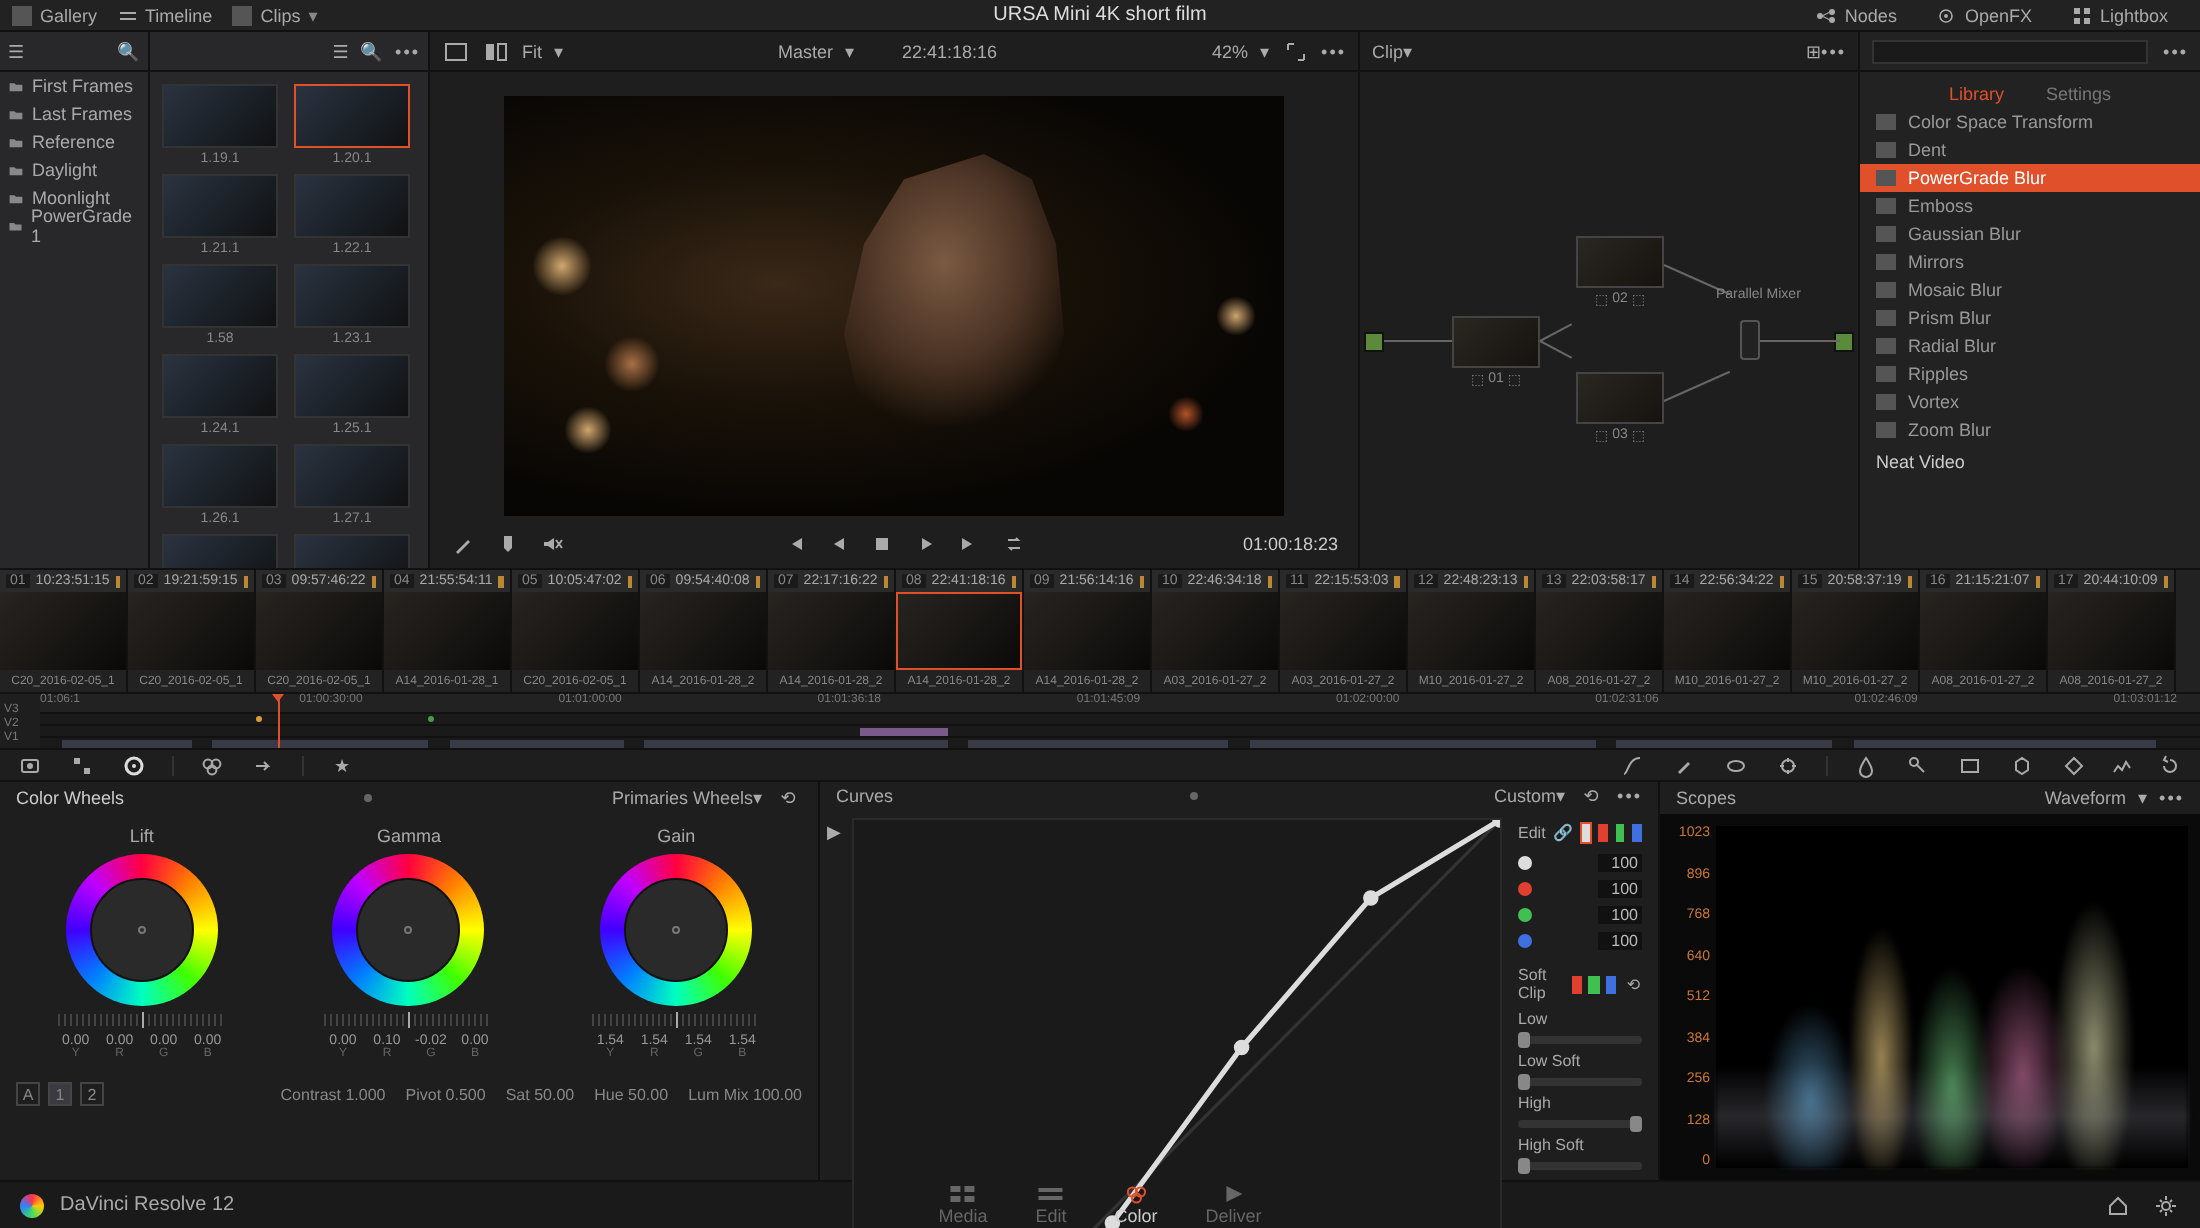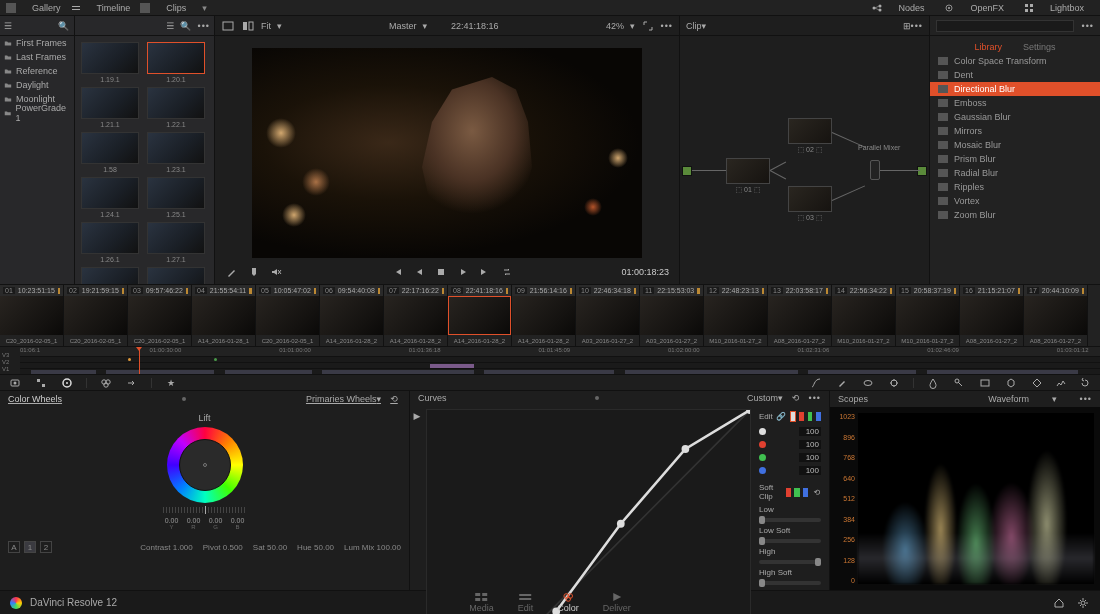--- a/index.html
+++ b/index.html
@@ -2,21 +2,21 @@
 <html><head>
 <meta charset="utf-8">
 <style>
 * { margin:0; padding:0; box-sizing:border-box; font-family:"Segoe UI",Arial,sans-serif; }
 body { width:1100px; height:614px; background:#1a1a1a; color:#aaa; font-size:9px; overflow:hidden; position:relative; }
 .row { display:flex; align-items:center;justify-content:space-between; }
 .col { display:flex; flex-direction:column; }
 
 
 #topbar { height:16px; background:#222; border-bottom:1px solid #111; display:flex; align-items:center; padding:0 6px; position:relative; }
-#topbar .grp { display:flex; align-items:center; gap:16px; margin-right:10px; }
+#topbar .grp { display:flex; align-items:center; gap:4px; margin-right:10px; }
 #topbar .title { position:absolute; left:0; right:0; text-align:center; color:#ddd; font-size:10px; pointer-events:none; }
 #topbar .right { position:absolute; right:6px; display:flex; gap:10px; }
 .mbtn { cursor:pointer; color:#aaa; }
 .chk { width:10px; height:10px; border:1px solid #555; display:inline-block; }
 .chk.on { background:#555; }
 
 
 #upper { display:flex; height:268px; }
 
 
@@ -102,21 +102,21 @@
 
 #ptool { height:16px; background:#1e1e1e; border-top:1px solid #111; display:flex; align-items:center; padding:0 8px; gap:12px; }
 #ptool .sep { width:1px; height:10px; background:#333; }
 #ptool .right { margin-left:auto; display:flex; gap:10px; }
 
 
 #palettes { flex:1; background:#1e1e1e; border-top:1px solid #111; display:flex; height:200px; }
 
 
 #wheels { width:410px; border-right:1px solid #111; display:flex; flex-direction:column; }
-#wheels .head { height:16px; display:flex; align-items:center; padding:0 8px;text-decoration:underline; }
+#wheels .head { height:16px; display:flex; align-items:center; padding:0 8px; }
 #wheels .head .title { color:#ccc; }
 #wheels .head .mid { flex:1; display:flex; justify-content:center; align-items:center; gap:6px; position:relative; }
 #wheels .head .mid .d { width:4px; height:4px; background:#666; border-radius:50%; }
 #wheels .head .rsel { color:#aaa; }
 #wheels .wrow { display:flex; justify-content:space-around; padding:6px 4px 2px; }
 .wheel { width:96px; display:flex; flex-direction:column; align-items:center; }
 .wheel .wlbl { color:#aaa; margin-bottom:4px; }
 .wheel .circ { width:76px; height:76px; border-radius:50%;
   background:conic-gradient(#ff0040,#ff8000,#ffff00,#40ff00,#00ffc0,#0080ff,#4000ff,#c000ff,#ff0040);
   display:flex; justify-content:center; align-items:center; position:relative; }
@@ -147,21 +147,21 @@
 #ccurves .side .r { display:flex; align-items:center; gap:4px; }
 #ccurves .side .swatch { width:9px; height:9px; }
 #ccurves .side .val { margin-left:auto; width:22px; text-align:right; color:#bbb; background:#111; padding:0 2px; }
 #ccurves .side .sect { color:#aaa; margin-top:4px; }
 #ccurves .side .slider { height:4px; background:#333; border-radius:2px; position:relative; }
 #ccurves .side .slider .h { position:absolute; top:-2px; width:6px; height:8px; background:#888; border-radius:2px; }
 
 
 #scopes { flex:1; display:flex; flex-direction:column; }
 #scopes .head { height:16px; display:flex; align-items:center; padding:0 8px; }
-#scopes .head .right { margin-left:auto; display:flex; align-items:center; gap:23px; }
+#scopes .head .right { margin-left:auto; display:flex; align-items:center; gap:6px; }
 #scopes .body { flex:1; display:flex; background:#0a0a0a; padding:6px; position:relative; }
 #scopes .yaxis { width:22px; display:flex; flex-direction:column; justify-content:space-between; font-size:7px; color:#cc7733; text-align:right; padding-right:3px; }
 #scopes .wave { flex:1; position:relative; background:#000; }
 #scopes .wave .wf { position:absolute; inset:0;
   background:
    radial-gradient(ellipse 14% 40% at 20% 80%, rgba(120,200,255,.5), transparent 70%),
    radial-gradient(ellipse 10% 55% at 35% 68%, rgba(255,220,140,.6), transparent 70%),
    radial-gradient(ellipse 12% 50% at 50% 76%, rgba(140,255,160,.5), transparent 70%),
    radial-gradient(ellipse 14% 45% at 65% 72%, rgba(255,140,200,.5), transparent 70%),
    radial-gradient(ellipse 12% 60% at 80% 65%, rgba(255,255,200,.55), transparent 72%),
@@ -197,20 +197,21 @@
           <rect x="1" y="6" width="8" height="1" fill="#aaa"></rect>
         </svg>
     </span>
     <span class="mbtn">Timeline</span>
   </div>
   <div class="grp">
     <span class="chk on"></span>
     <span class="mbtn">Clips</span>
     <span style="color:#888;">▾</span>
   </div>
+  <div class="title">URSA Mini 4K short film</div>
   <div class="right">
     <div class="grp">
         <span class="ico"><svg viewBox="0 0 10 10">
             <circle cx="2" cy="5" r="1.5" fill="#aaa"></circle>
             <circle cx="8" cy="3" r="1.5" fill="#aaa"></circle>
             <circle cx="8" cy="7" r="1.5" fill="#aaa"></circle>
             <path d="M3 5L7 3M3 5L7 7" stroke="#aaa" stroke-width="0.6"></path>
           </svg></span>
         <span class="mbtn">Nodes</span>
       </div>
@@ -515,21 +516,21 @@
         <div class="item">
           <span class="fx-icon"></span>
           <span>Color Space Transform</span>
         </div>
         <div class="item">
           <span class="fx-icon"></span>
           <span>Dent</span>
         </div>
         <div class="item sel">
           <span class="fx-icon"></span>
-          <span>Directional Blur</span>
+          <span>PowerGrade Blur</span>
         </div>
         <div class="item">
           <span class="fx-icon"></span>
           <span>Emboss</span>
         </div>
         <div class="item">
           <span class="fx-icon"></span>
           <span>Gaussian Blur</span>
         </div>
         <div class="item">
@@ -553,20 +554,21 @@
           <span>Ripples</span>
         </div>
         <div class="item">
           <span class="fx-icon"></span>
           <span>Vortex</span>
         </div>
         <div class="item">
           <span class="fx-icon"></span>
           <span>Zoom Blur</span>
         </div>
+        <div class="sec">Neat Video</div>
       </div>
   </div>
 
 </div>
 
 <div id="clips">
     <div class="clip">
       <div class="chead">
         <span class="cn">01</span>
         <span class="ctc">10:23:51:15</span>
@@ -887,20 +889,66 @@
             <span>0.00</span>
             <span>0.00</span>
           </div>
           <div class="vlabs">
             <span>Y</span>
             <span>R</span>
             <span>G</span>
             <span>B</span>
           </div>
         </div>
+        <div class="wheel">
+          <div class="wlbl">Gamma</div>
+          <div class="circ">
+            <div class="inner">
+              <div class="dot"></div>
+            </div>
+          </div>
+          <div class="bar">
+            <div class="m"></div>
+          </div>
+          <div class="vals">
+            <span>0.00</span>
+            <span>0.10</span>
+            <span>-0.02</span>
+            <span>0.00</span>
+          </div>
+          <div class="vlabs">
+            <span>Y</span>
+            <span>R</span>
+            <span>G</span>
+            <span>B</span>
+          </div>
+        </div>
+        <div class="wheel">
+          <div class="wlbl">Gain</div>
+          <div class="circ">
+            <div class="inner">
+              <div class="dot"></div>
+            </div>
+          </div>
+          <div class="bar">
+            <div class="m"></div>
+          </div>
+          <div class="vals">
+            <span>1.54</span>
+            <span>1.54</span>
+            <span>1.54</span>
+            <span>1.54</span>
+          </div>
+          <div class="vlabs">
+            <span>Y</span>
+            <span>R</span>
+            <span>G</span>
+            <span>B</span>
+          </div>
+        </div>
       </div>
     <div class="foot">
       <div class="page">
         <span class="pg">A</span>
         <span class="pg on">1</span>
         <span class="pg">2</span>
       </div>
       <div class="params">
         <span><span>Contrast</span> <span>1.000</span></span>
         <span><span>Pivot</span> <span>0.500</span></span>

